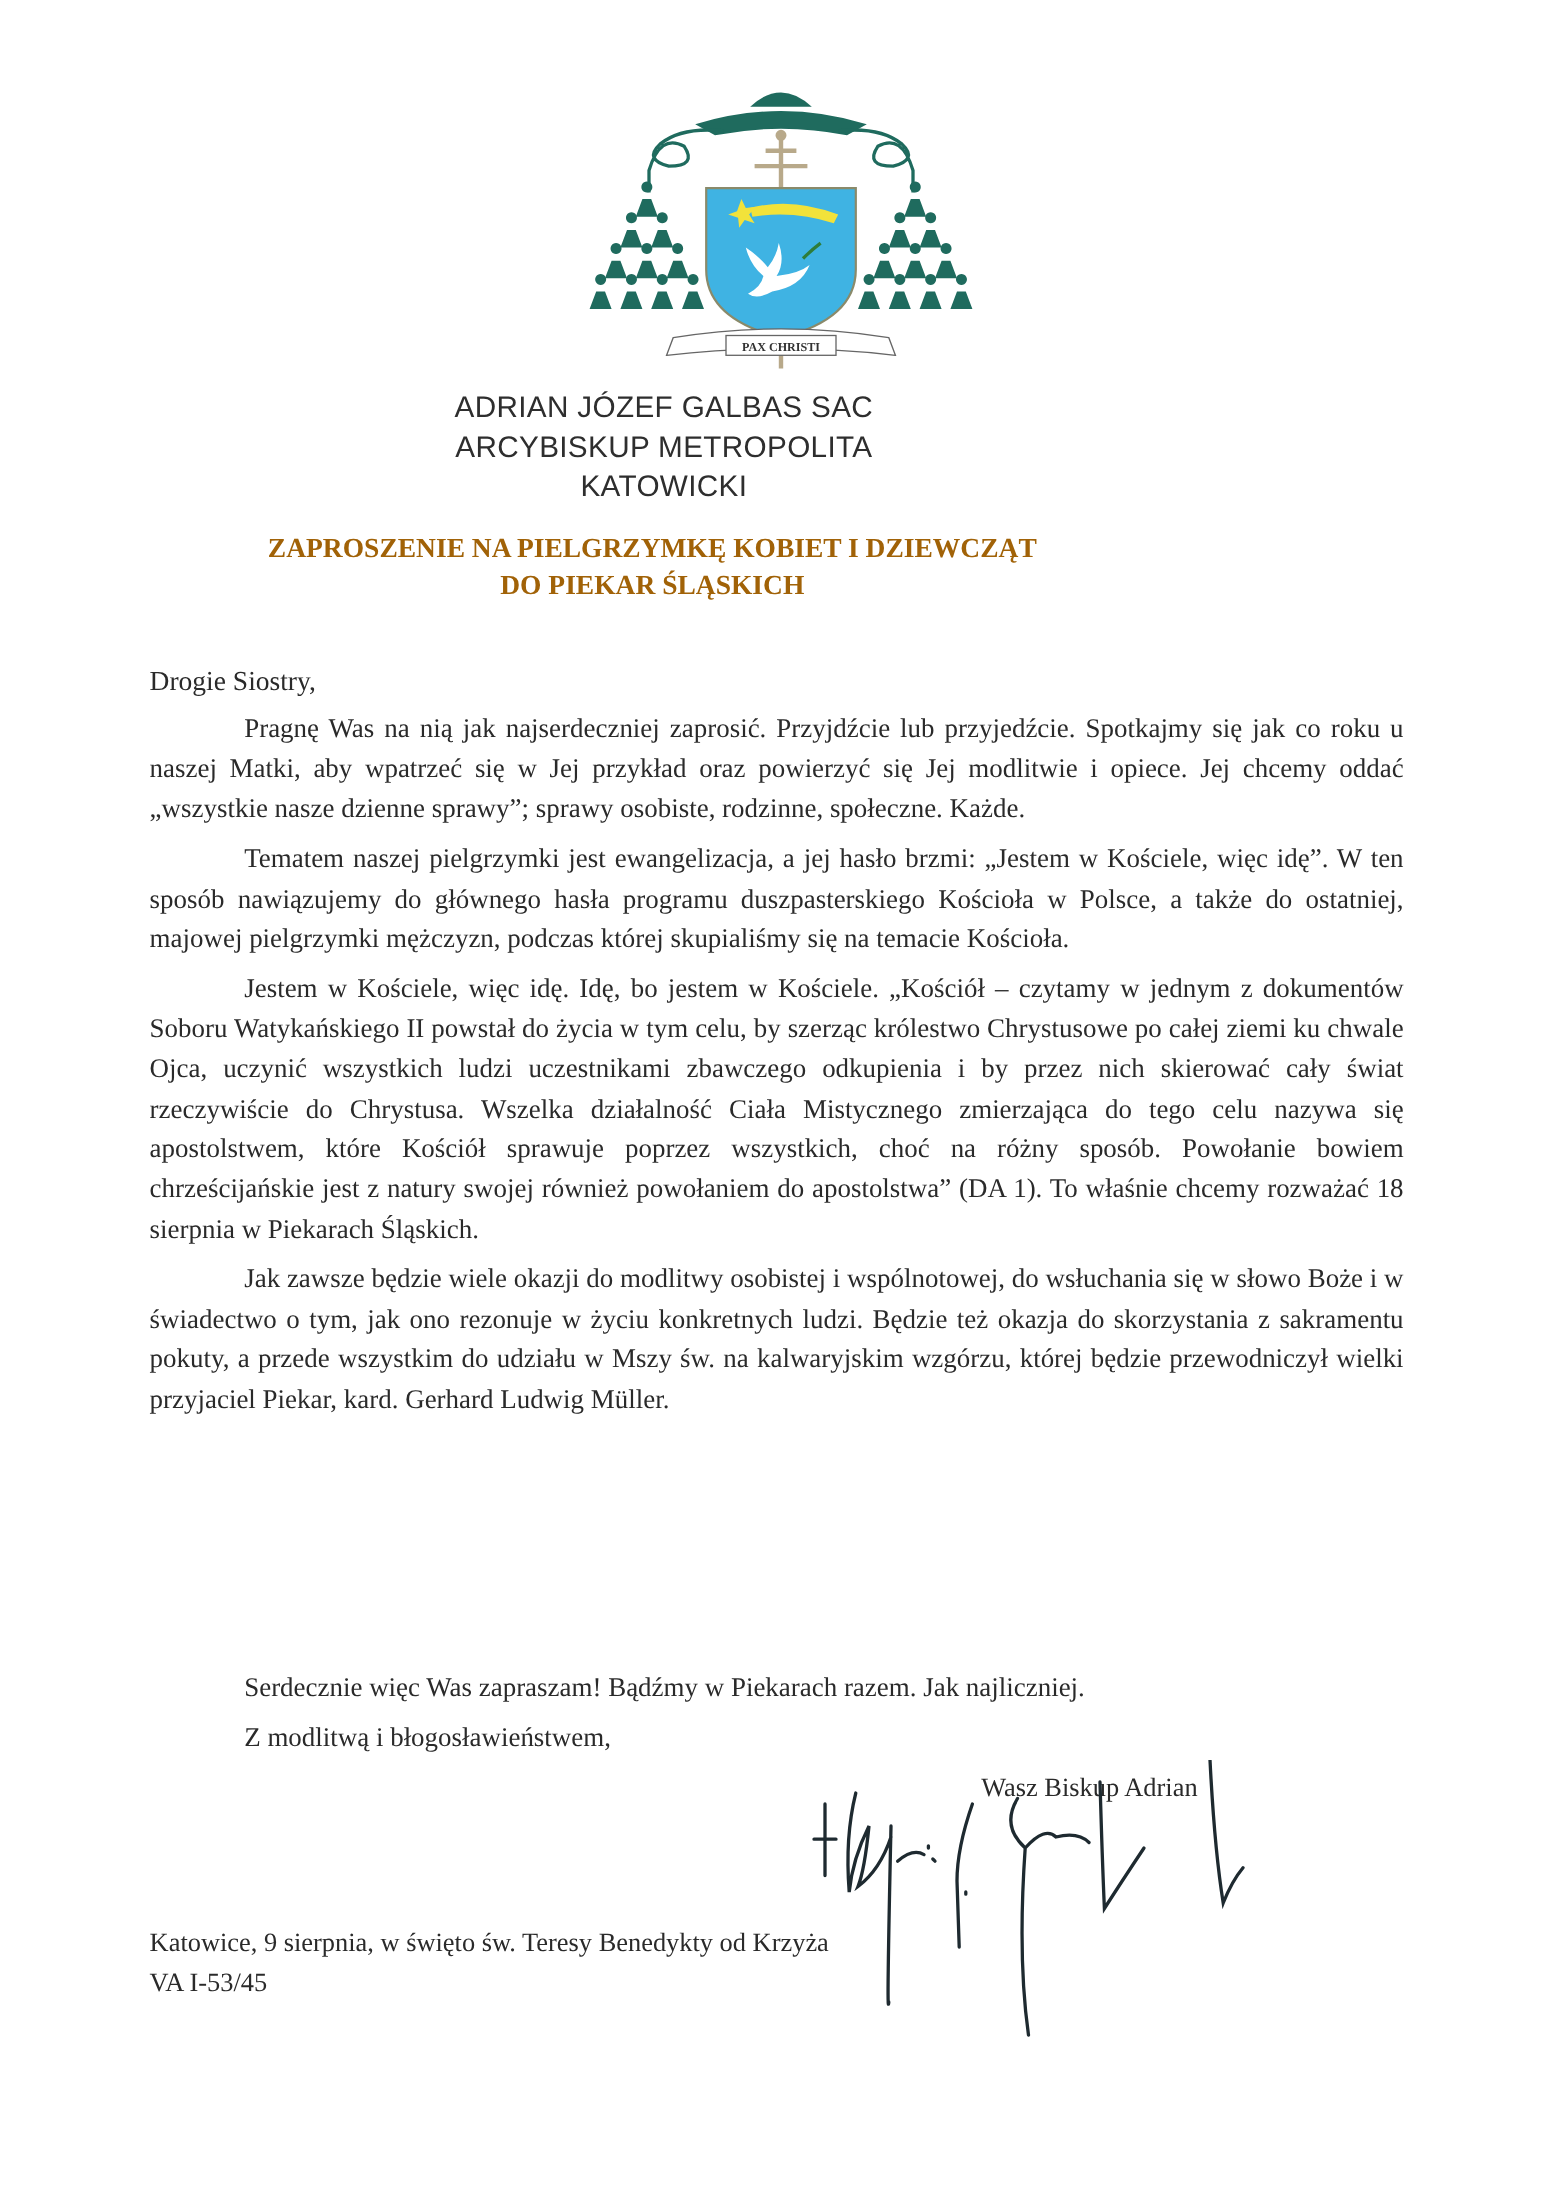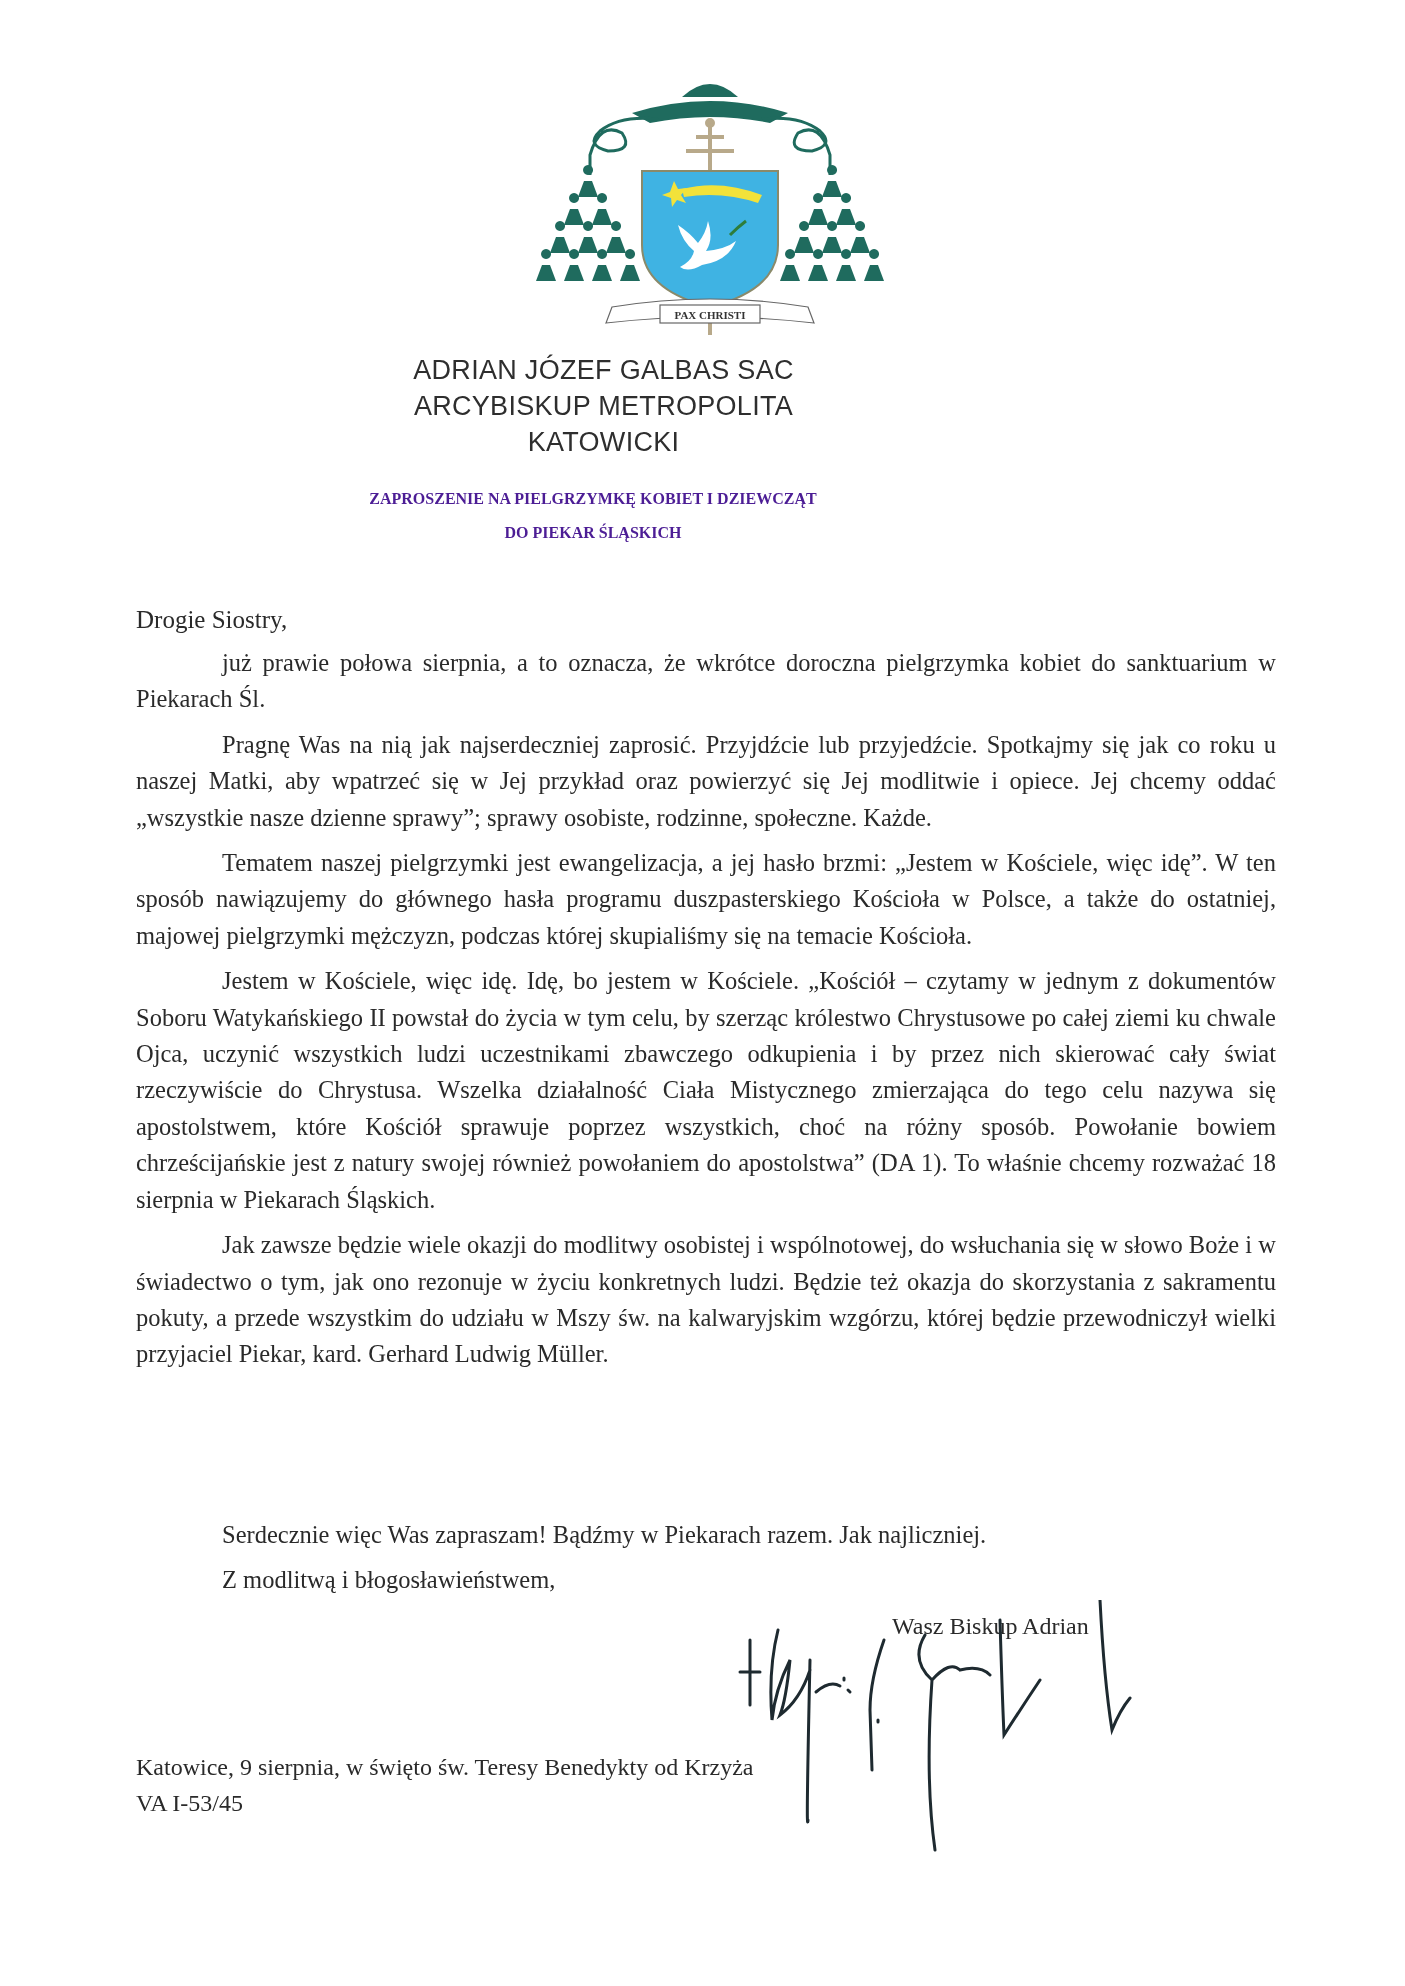--- a/index.html
+++ b/index.html
@@ -3,22 +3,22 @@
 <meta charset="utf-8">
 <style>
   html, body { margin: 0; padding: 0; background: #ffffff; }
   body { width: 1405px; height: 1986px; position: relative; overflow: hidden;
          font-family: "Liberation Serif", "DejaVu Serif", serif; color: #2b2b2b; }
   #coat { position: absolute; left: 530px; top: 75px; width: 360px; height: 265px; }
   .hdr { position: absolute; left: 0; width: 1207px; text-align: center;
          font-family: "Liberation Sans", "DejaVu Sans", sans-serif; font-size: 27px;
          color: #2e2e2e; letter-spacing: 0.3px; line-height: 36px; }
   .title { position: absolute; left: 0; width: 1186px; text-align: center;
-           font-family: "Liberation Serif", serif; font-weight: bold; font-size: 16px;
-           color: #4c1d95; line-height: 34px; }
+           font-family: "Liberation Serif", serif; font-weight: bold; font-size: 25px;
+           color: #a16207; line-height: 34px; }
   .body-text { position: absolute; left: 136px; width: 1140px; font-size: 24.5px;
                line-height: 36.4px; text-align: justify; color: #2a2a2a; }
   .body-text p { margin: 0 0 9px 0; text-indent: 86px; }
   .closing { position: absolute; left: 222px; font-size: 24.5px; line-height: 36px; color: #2a2a2a; }
   .salute { position: absolute; left: 136px; top: 606px; font-size: 25px; color: #2a2a2a; }
   .sigline { position: absolute; left: 892px; top: 1613px; font-size: 24px; color: #2a2a2a; }
   .footer { position: absolute; left: 136px; font-size: 24px; color: #2a2a2a; margin-top: 12px; }
   #signature { position: absolute; left: 720px; top: 1600px; width: 660px; height: 260px; }
 </style>
 </head>
@@ -88,21 +88,20 @@
 <div class="hdr" style="top:352px">ADRIAN JÓZEF GALBAS SAC</div>
 <div class="hdr" style="top:388px">ARCYBISKUP METROPOLITA</div>
 <div class="hdr" style="top:424px">KATOWICKI</div>
 
 <div class="title" style="top:482px">ZAPROSZENIE NA PIELGRZYMKĘ KOBIET I DZIEWCZĄT</div>
 <div class="title" style="top:516px">DO PIEKAR ŚLĄSKICH</div>
 
 <div class="salute">Drogie Siostry,</div>
 
 <div class="body-text" style="top:645px">
-  <p>już prawie połowa sierpnia, a to oznacza, że wkrótce doroczna pielgrzymka kobiet do sanktuarium w Piekarach Śl.</p>
   <p>Pragnę Was na nią jak najserdeczniej zaprosić. Przyjdźcie lub przyjedźcie. Spotkajmy się jak co roku u naszej Matki, aby wpatrzeć się w Jej przykład oraz powierzyć się Jej modlitwie i opiece. Jej chcemy oddać „wszystkie nasze dzienne sprawy”; sprawy osobiste, rodzinne, społeczne. Każde.</p>
   <p>Tematem naszej pielgrzymki jest ewangelizacja, a jej hasło brzmi: „Jestem w Kościele, więc idę”. W ten sposób nawiązujemy do głównego hasła programu duszpasterskiego Kościoła w Polsce, a także do ostatniej, majowej pielgrzymki mężczyzn, podczas której skupialiśmy się na temacie Kościoła.</p>
   <p>Jestem w Kościele, więc idę. Idę, bo jestem w Kościele. „Kościół – czytamy w jednym z dokumentów Soboru Watykańskiego II powstał do życia w tym celu, by szerząc królestwo Chrystusowe po całej ziemi ku chwale Ojca, uczynić wszystkich ludzi uczestnikami zbawczego odkupienia i by przez nich skierować cały świat rzeczywiście do Chrystusa. Wszelka działalność Ciała Mistycznego zmierzająca do tego celu nazywa się apostolstwem, które Kościół sprawuje poprzez wszystkich, choć na różny sposób. Powołanie bowiem chrześcijańskie jest z natury swojej również powołaniem do apostolstwa” (DA 1). To właśnie chcemy rozważać 18 sierpnia w Piekarach Śląskich.</p>
   <p>Jak zawsze będzie wiele okazji do modlitwy osobistej i wspólnotowej, do wsłuchania się w słowo Boże i w świadectwo o tym, jak ono rezonuje w życiu konkretnych ludzi. Będzie też okazja do skorzystania z sakramentu pokuty, a przede wszystkim do udziału w Mszy św. na kalwaryjskim wzgórzu, której będzie przewodniczył wielki przyjaciel Piekar, kard. Gerhard Ludwig Müller.</p>
 </div>
 
 <div class="closing" style="top:1517px">Serdecznie więc Was zapraszam! Bądźmy w Piekarach razem. Jak najliczniej.</div>
 <div class="closing" style="top:1562px">Z modlitwą i błogosławieństwem,</div>
 
 <div class="sigline">Wasz Biskup Adrian</div>

